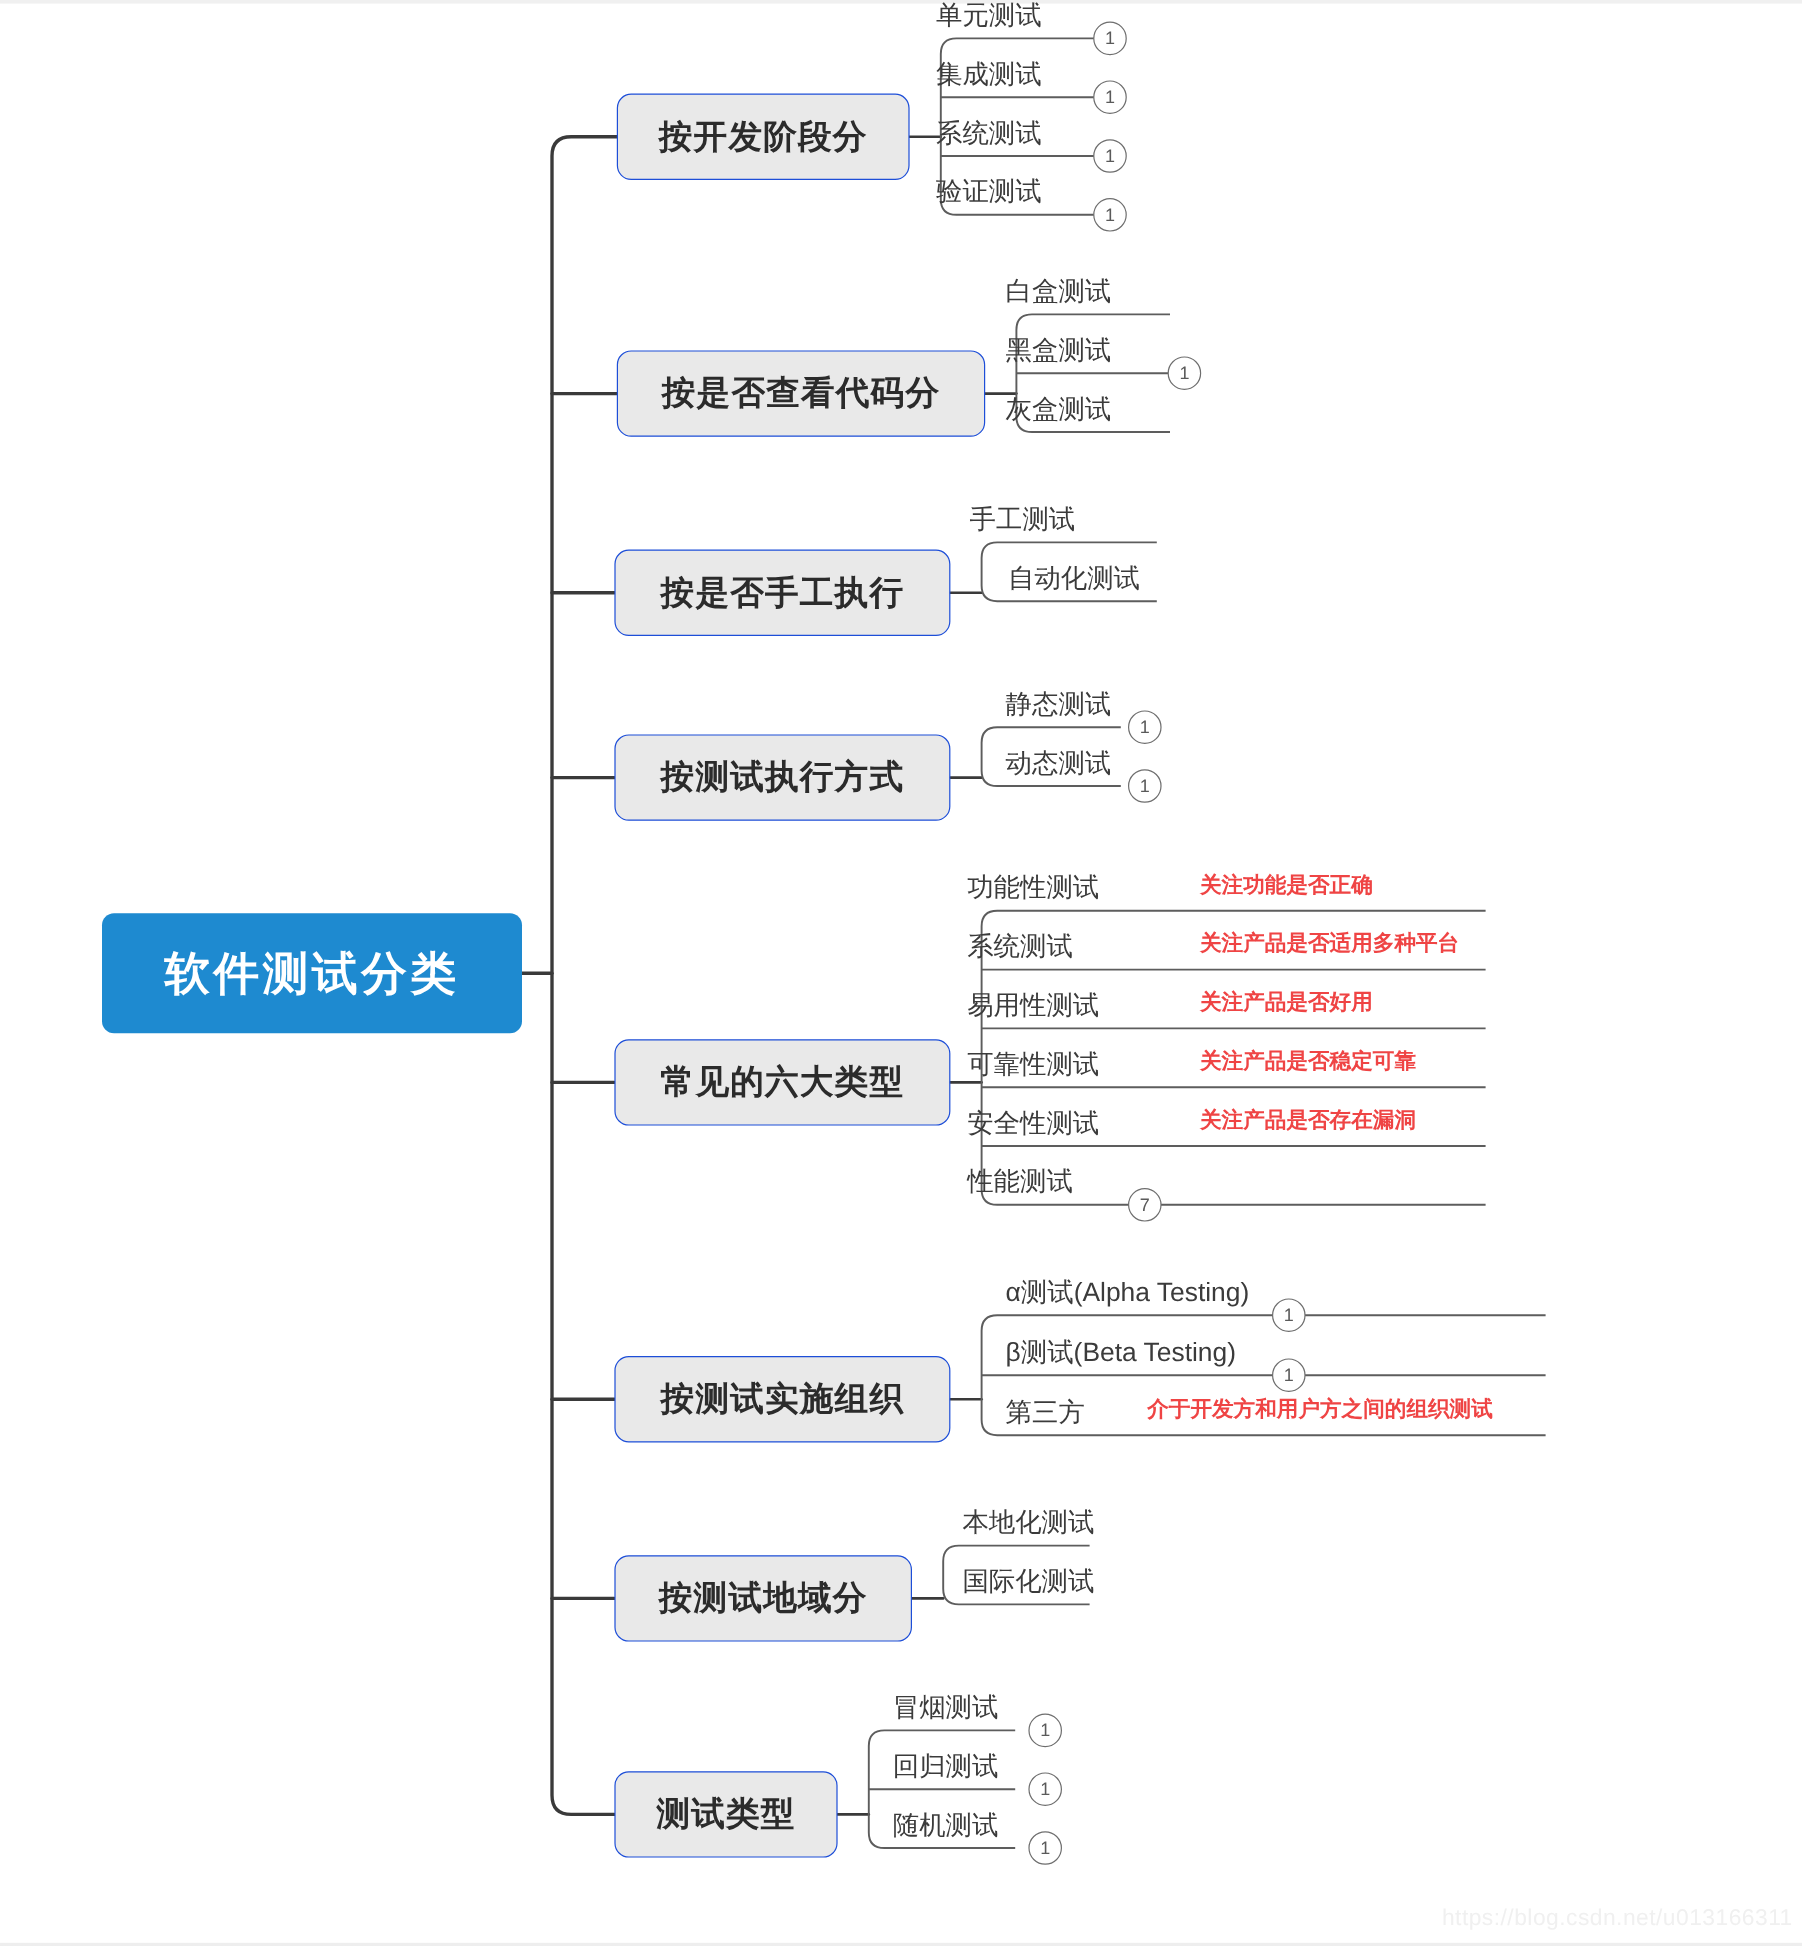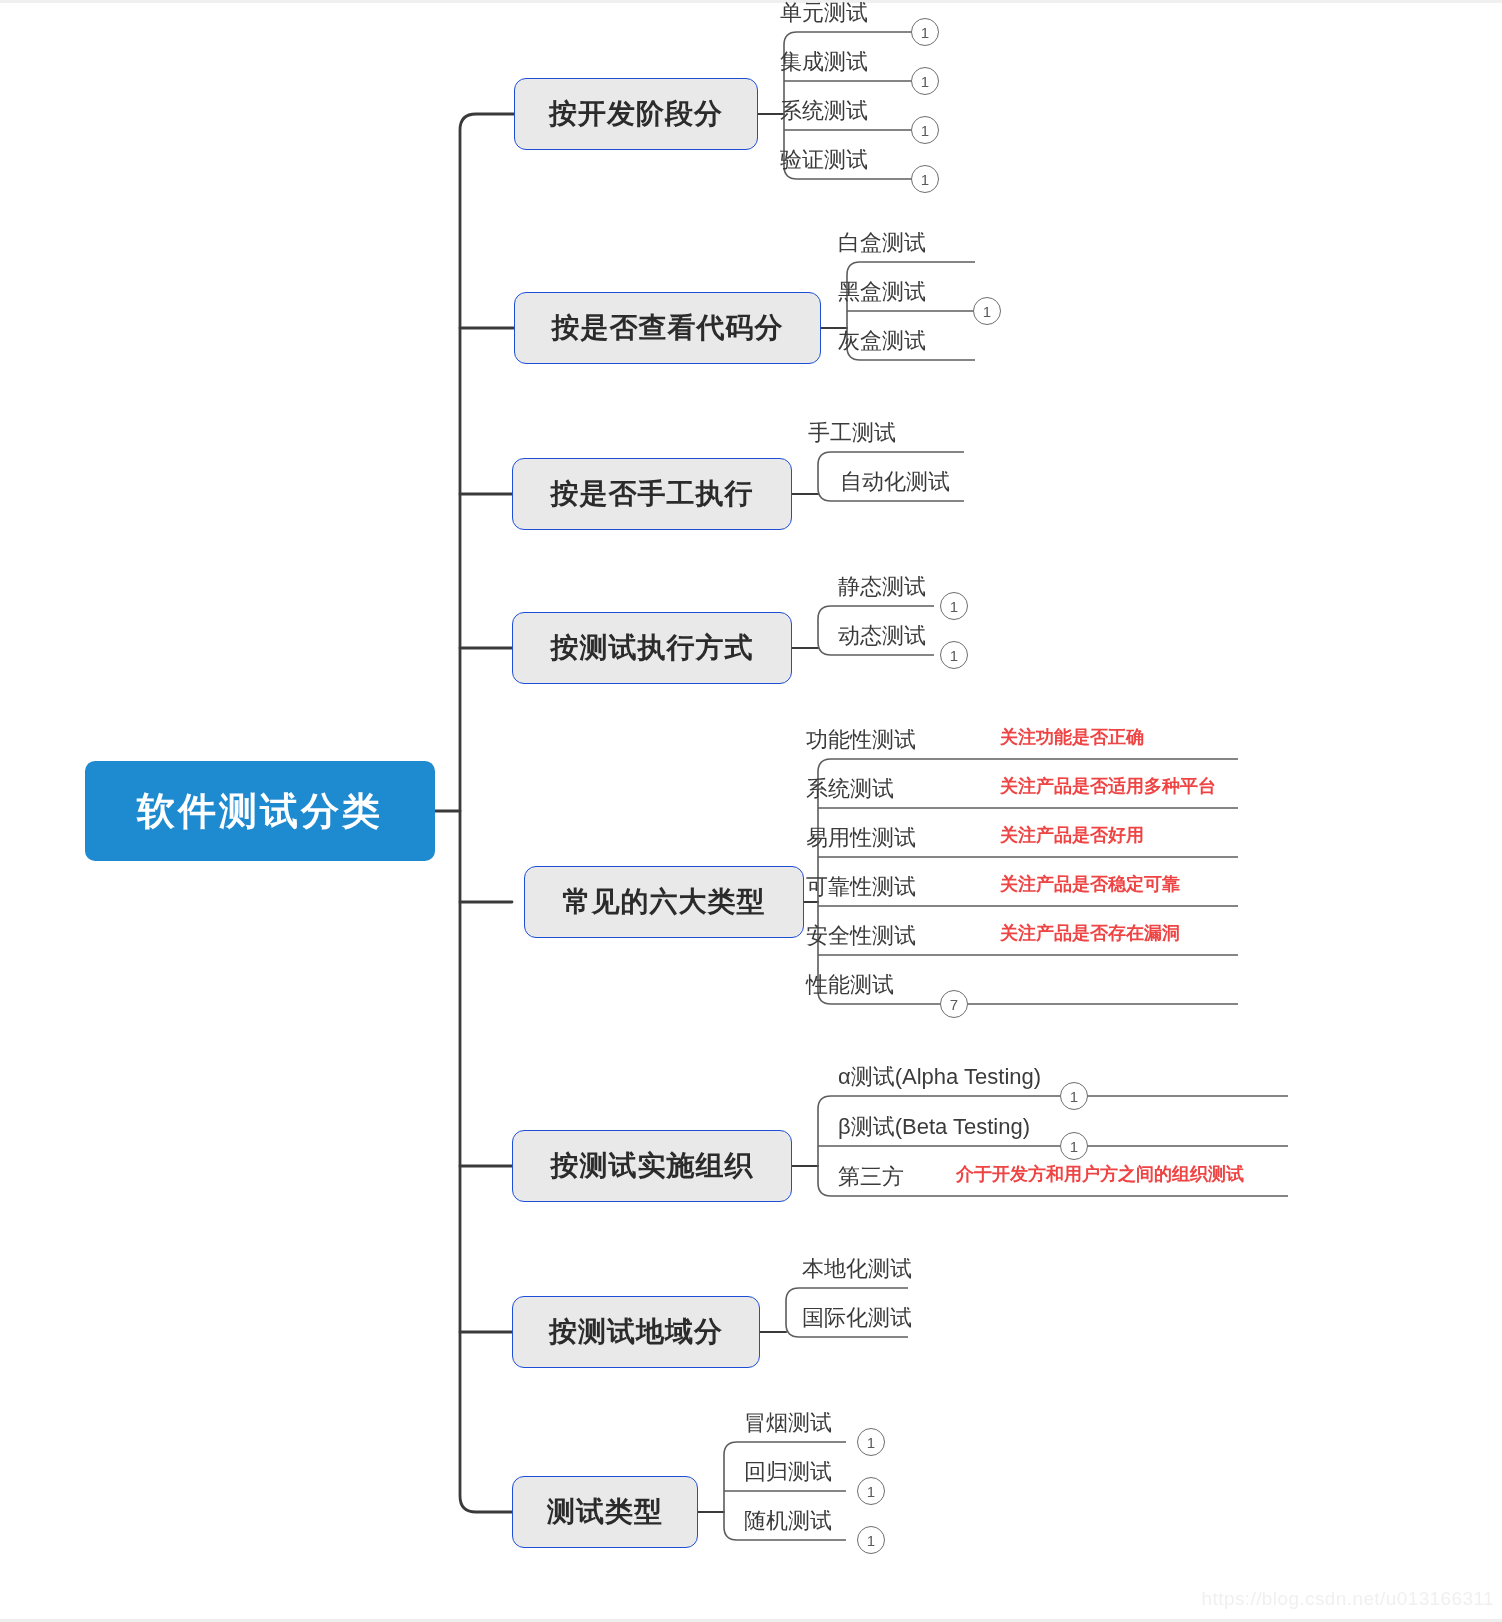--- a/index.html
+++ b/index.html
@@ -142,21 +142,21 @@
       <div class="badge" style="left: 973px; top: 297px;">1</div>
       <div class="leaf-label" style="left: 838px; top: 326px;">灰盒测试</div>
       <div class="branch-node" style="left: 512px; top: 458px; width: 280px; height: 72px;">按是否手工执行</div>
       <div class="leaf-label" style="left: 808px; top: 418px;">手工测试</div>
       <div class="leaf-label" style="left: 808px; top: 467px; margin-left: 32px;">自动化测试</div>
       <div class="branch-node" style="left: 512px; top: 612px; width: 280px; height: 72px;">按测试执行方式</div>
       <div class="leaf-label" style="left: 838px; top: 572px;">静态测试</div>
       <div class="badge" style="left: 940px; top: 592px;">1</div>
       <div class="leaf-label" style="left: 838px; top: 621px;">动态测试</div>
       <div class="badge" style="left: 940px; top: 641px;">1</div>
-      <div class="branch-node" style="left: 512px; top: 866px; width: 280px; height: 72px; margin-left: 12px;">常见的六大类型</div>
+      <div class="branch-node" style="left: 512px; top: 866px; width: 280px; height: 72px;">常见的六大类型</div>
       <div class="leaf-label" style="left: 806px; top: 725px;">功能性测试</div>
       <div class="leaf-desc" style="left: 1000px; top: 725px;">关注功能是否正确</div>
       <div class="leaf-label" style="left: 806px; top: 774px;">系统测试</div>
       <div class="leaf-desc" style="left: 1000px; top: 774px;">关注产品是否适用多种平台</div>
       <div class="leaf-label" style="left: 806px; top: 823px;">易用性测试</div>
       <div class="leaf-desc" style="left: 1000px; top: 823px;">关注产品是否好用</div>
       <div class="leaf-label" style="left: 806px; top: 872px;">可靠性测试</div>
       <div class="leaf-desc" style="left: 1000px; top: 872px;">关注产品是否稳定可靠</div>
       <div class="leaf-label" style="left: 806px; top: 921px;">安全性测试</div>
       <div class="leaf-desc" style="left: 1000px; top: 921px;">关注产品是否存在漏洞</div>

